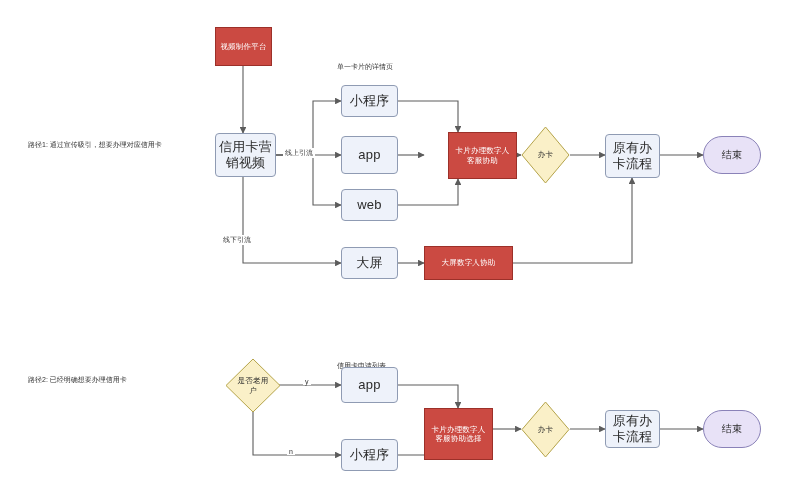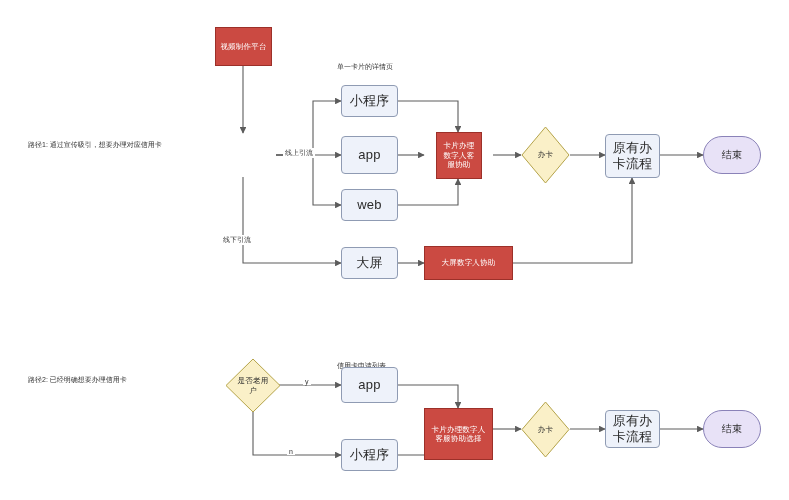--- a/index.html
+++ b/index.html
@@ -150,32 +150,33 @@
       <path d="M 660 429 L 703 429"></path>
     </g>
   </svg>
 
   <div class="path-caption" style="left:28px; top:140px;">路径1: 通过宣传吸引，想要办理对应信用卡</div>
 
   <div class="section-caption" style="left:337px; top:62px;">单一卡片的详情页</div>
 
   <div class="node node-red" style="left:215px; top:27px; width:57px; height:39px;">视频制作平台</div>
 
+  <div class="node node-rect" style="left:215px; top:133px; width:61px; height:44px;">信用卡营销视频</div>
 
   <div class="edge-label" style="left:283px; top:148px;">线上引流</div>
 
   <div class="edge-label" style="left:221px; top:235px;">线下引流</div>
 
   <div class="node node-rect" style="left:341px; top:85px; width:57px; height:32px;">小程序</div>
 
   <div class="node node-rect" style="left:341px; top:136px; width:57px; height:38px;">app</div>
 
   <div class="node node-rect" style="left:341px; top:189px; width:57px; height:32px;">web</div>
 
-  <div class="node node-red" style="left:436px; top:132px; width:46px; height:47px;">卡片办理数字人客服协助</div>
+  <div class="node node-red" style="left:448px; top:132px; width:69px; height:47px;">卡片办理数字人客服协助</div>
 
   <div class="node node-diamond" style="left:521px; top:126px; width:49px; height:58px;">
     <svg class="diamond-shape" viewBox="0 0 49 58" xmlns="http://www.w3.org/2000/svg">
       <polygon points="24.5,1 48,29 24.5,57 1,29" fill="#faf0c8" stroke="#b5a44a" stroke-width="1"></polygon>
     </svg>
     <span>办卡</span>
   </div>
 
   <div class="node node-rect" style="left:605px; top:134px; width:55px; height:44px;">原有办卡流程</div>
 

